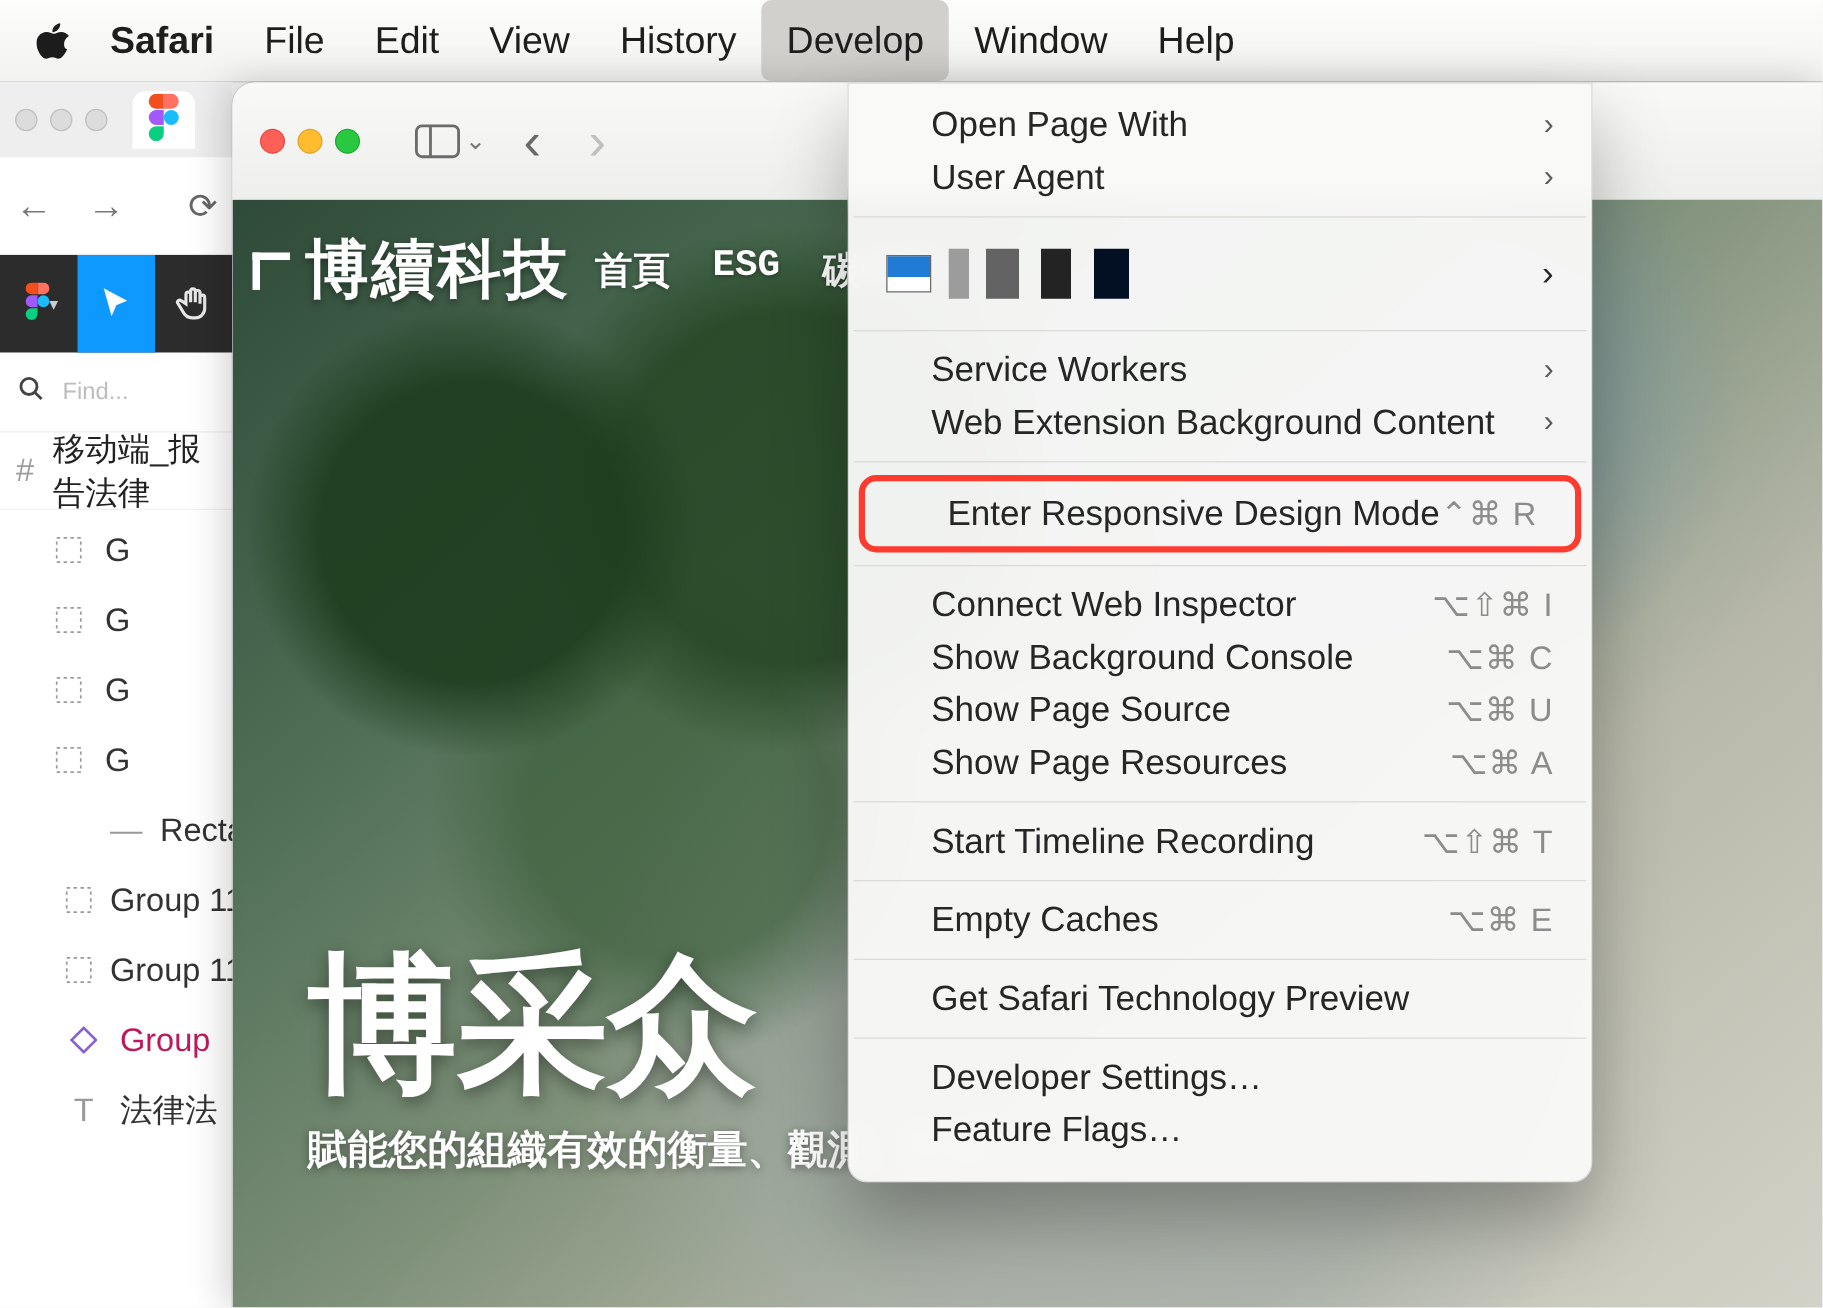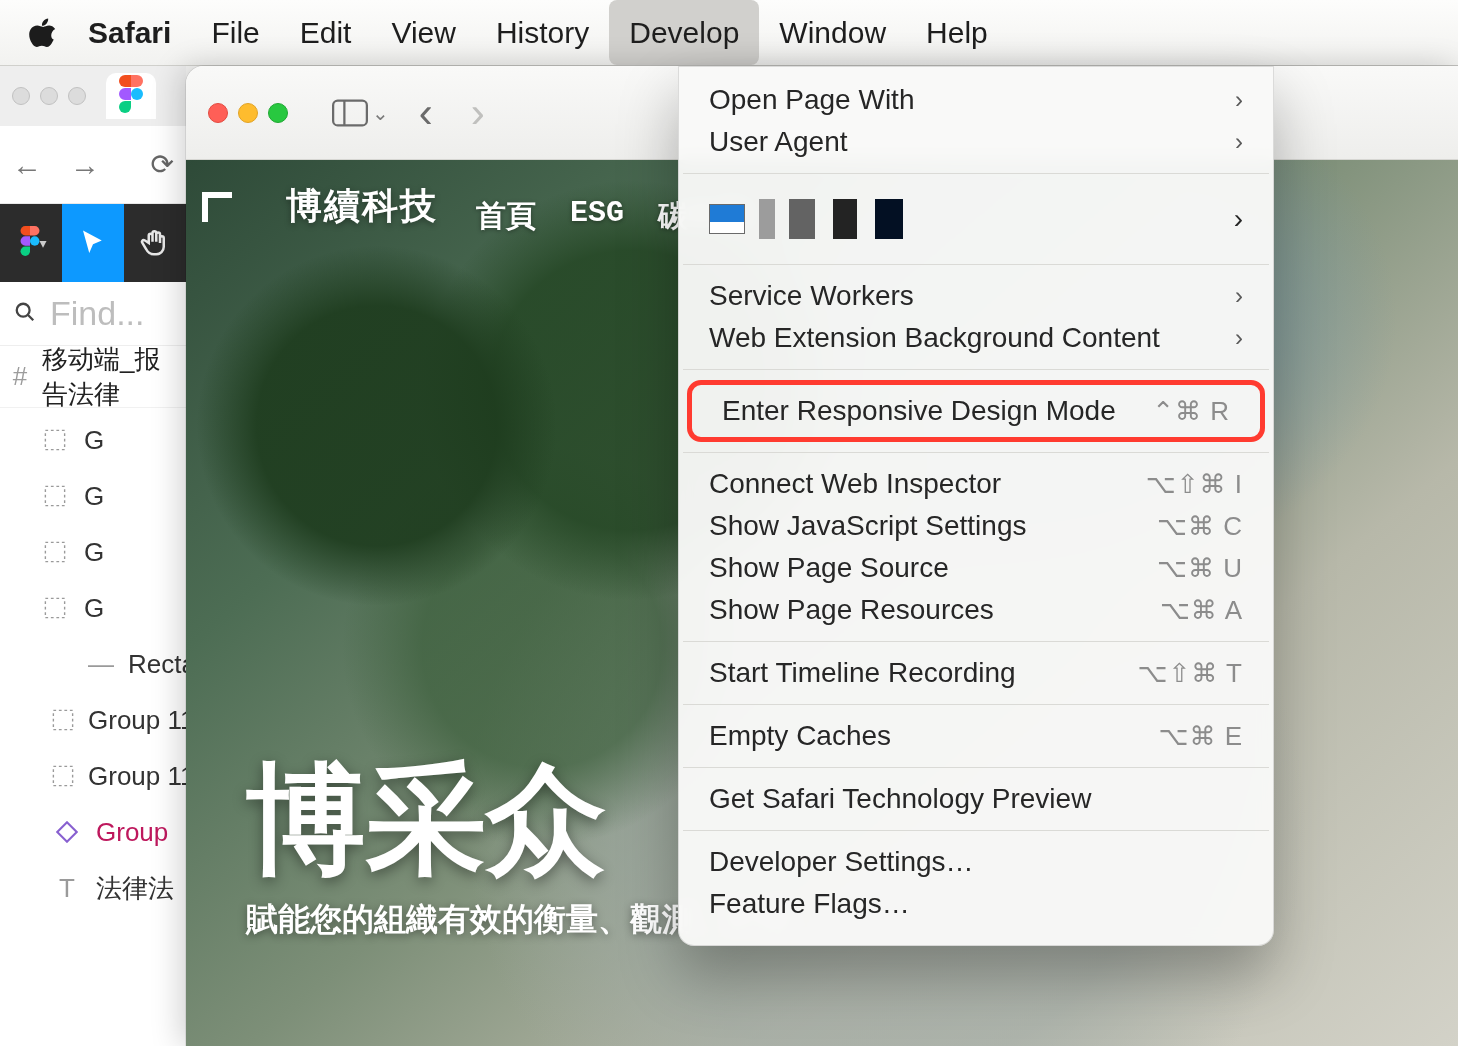--- a/index.html
+++ b/index.html
@@ -37,21 +37,21 @@
   .figma-logo svg { width:26px; height:38px; }
   .figma-nav { height:78px; background:#ffffff; display:flex; align-items:center; gap:28px; padding:0 12px; border-bottom:1px solid #e9e9e9;}
   .nav-arrow { font-size:30px; color:#777; }
   .nav-refresh { font-size:28px; color:#666; margin-left:auto;}
   .figma-toolbar { height:78px; background:#2c2c2c; display:flex; align-items:stretch;}
   .tool { width:66px; display:flex; align-items:center; justify-content:center; color:#e7e7e7;}
   .tool.active { background:#0d99ff; }
   .tool svg { width:30px; height:30px; }
   .tool .caret { margin-left:-6px; font-size:14px; color:#ccc;}
   .figma-search { height:64px; display:flex; align-items:center; gap:14px; padding:0 14px; border-bottom:1px solid #eee;}
-  .figma-search input { border:none; outline:none; font-size:34px; color:#333; width:100%; }
+  .figma-search input { border:none; outline:none; font-size:19px; color:#333; width:100%; }
   .figma-search input::placeholder{ color:#bdbdbd;}
   .search-icon { color:#444; }
   .frame-row { height:62px; display:flex; align-items:center; gap:14px; padding:0 12px; font-size:26px; color:#222; border-bottom:1px solid #f1f1f1;}
   .hash-icon { color:#9c9c9c; width:24px; display:flex; justify-content:center;}
   .layers { padding-top:4px;}
   .layer-row { height:56px; display:flex; align-items:center; gap:14px; padding-left:40px; font-size:26px; color:#333; white-space:nowrap;}
   .layer-row.rect { padding-left:88px;}
   .layer-row.g2 { padding-left:52px; }
   .layer-row.purple { color:#be185d; }
   .layer-icon { color:#9a9a9a; width:30px; display:flex; justify-content:center;}
@@ -87,38 +87,38 @@
     content:""; position:absolute; inset:0;
     background:
       radial-gradient(circle at 15% 30%, rgba(30,60,30,.9) 0 120px, transparent 180px),
       radial-gradient(circle at 35% 26%, rgba(36,70,36,.85) 0 140px, transparent 210px),
       radial-gradient(circle at 28% 55%, rgba(60,95,60,.7) 0 120px, transparent 200px),
       radial-gradient(ellipse at 70% 18%, rgba(120,150,160,.55) 0 200px, transparent 320px),
       radial-gradient(ellipse at 55% 75%, rgba(160,170,165,.6) 0 260px, transparent 420px);
   }
   .page-logo-wrap { position:absolute; left:16px; top:22px; display:flex; align-items:center; gap:12px;}
   .page-logo-mark { width:30px; height:30px; border-top:6px solid #fff; border-left:6px solid #fff;}
-  .page-logo { color:#fff; font-weight:800; font-size:36px; letter-spacing:2px; text-shadow:0 2px 6px rgba(0,0,0,.4);margin-left:42px;}
+  .page-logo { color:#fff; font-weight:800; font-size:51px; letter-spacing:2px; text-shadow:0 2px 6px rgba(0,0,0,.4);}
   .page-nav { position:absolute; top:36px; left:290px; display:flex; gap:34px; color:#fff; font-size:30px; font-weight:600; text-shadow:0 1px 4px rgba(0,0,0,.4);font-family:Liberation Mono, monospace;}
   .hero-title { position:absolute; left:60px; top:580px; color:#fff; font-size:120px; font-weight:900; text-shadow:0 4px 14px rgba(0,0,0,.4); white-space:nowrap;}
   .hero-sub { position:absolute; left:60px; top:738px; color:#fff; font-size:32px; font-weight:700; text-shadow:0 2px 8px rgba(0,0,0,.4); white-space:nowrap;}
   
   .develop-menu {
     position:absolute; left:678px; top:66px; width:596px;
     background:rgba(249,249,248,.96);
     border:1px solid rgba(0,0,0,.12);
     border-radius:0 0 16px 16px;
     box-shadow:0 30px 60px rgba(0,0,0,.28);
     backdrop-filter:blur(8px);
     padding:12px 0 20px;
     font-size:28px; color:#262626;
   }
   .menu-row {
     display:flex; align-items:center; justify-content:space-between;
-    padding:6px 30px; height:42px; cursor:default;
+    padding:6px 30px; height:42px; cursor:default;margin-left:36px;
   }
   .menu-row .shortcut { color:#8c8c8c; font-size:26px; letter-spacing:1px;}
   .menu-row .chev { color:#5a5a5a; font-size:24px;}
   .menu-sep { height:1px; background:#dadad6; margin:10px 4px;}
   .menu-pixelated {
     height:70px; margin:4px 30px; display:flex; align-items:center; gap:14px;
   }
   .pix-icon { width:36px; height:30px; background:linear-gradient(#1f7bd6,#1f7bd6 60%,#fff 60%); border:1px solid #6a6a6a;}
   .pix-blocks { flex:1; height:40px;
     background:
@@ -342,21 +342,21 @@
         <span>Enter Responsive Design Mode</span>
         <span class="shortcut">⌃⌘ R</span>
       </div>
   </div>
   <div class="menu-sep"></div>
   <div class="menu-row">
       <span>Connect Web Inspector</span>
       <span class="shortcut">⌥⇧⌘ I</span>
     </div>
   <div class="menu-row">
-      <span>Show JavaScript Settings</span>
+      <span>Show Background Console</span>
       <span class="shortcut">⌥⌘ C</span>
     </div>
   <div class="menu-row">
       <span>Show Page Source</span>
       <span class="shortcut">⌥⌘ U</span>
     </div>
   <div class="menu-row">
       <span>Show Page Resources</span>
       <span class="shortcut">⌥⌘ A</span>
     </div>

